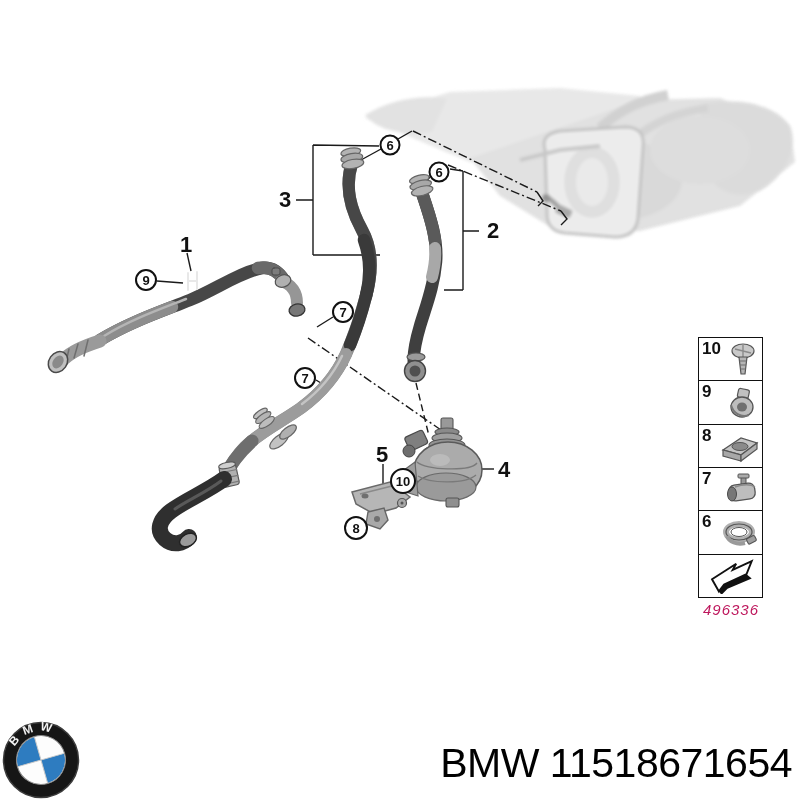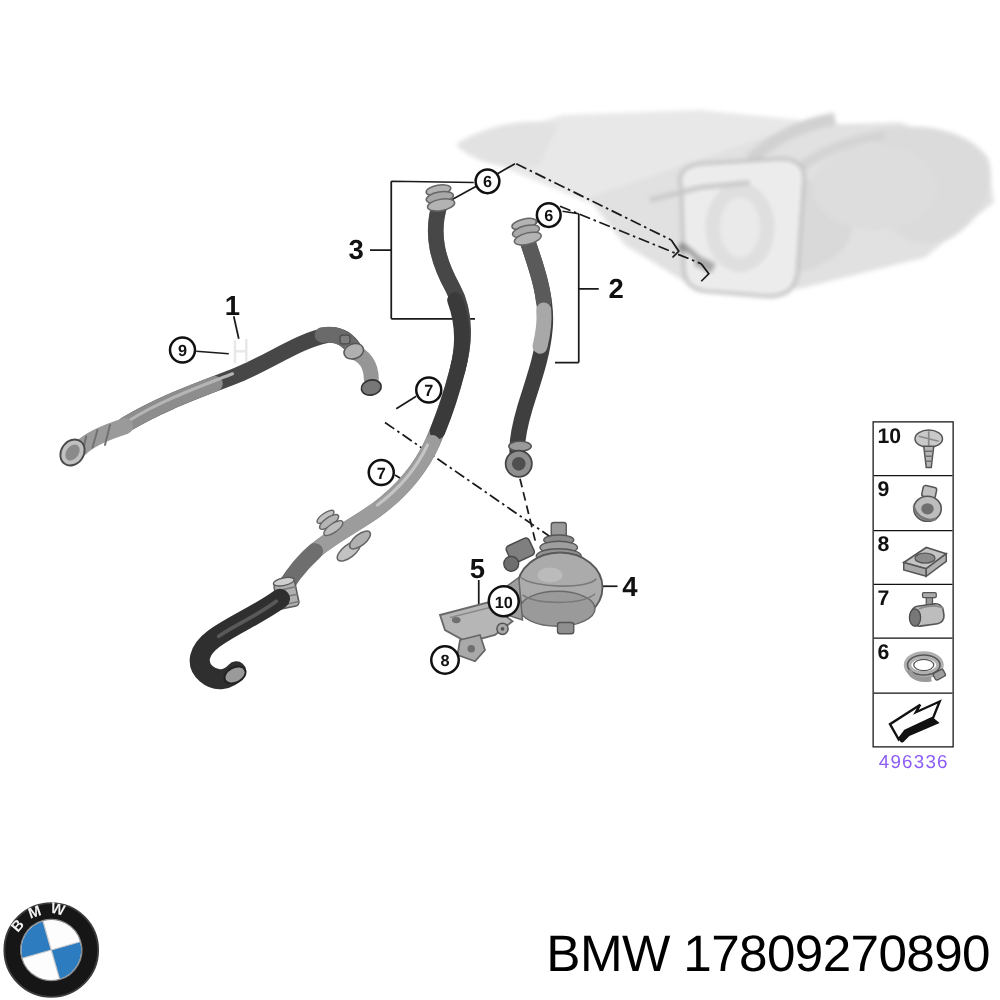--- a/index.html
+++ b/index.html
@@ -26,21 +26,21 @@
   .legend-cell{
     position:relative;flex:1 1 0;border-bottom:1.5px solid #111;box-sizing:border-box;
   }
   .legend-cell:last-child{border-bottom:none;}
   .legend-num{
     position:absolute;left:3px;top:2px;font-weight:bold;font-size:17px;color:#111;line-height:1;
   }
   .legend-icon{position:absolute;right:1px;bottom:1px;}
   #legend-code{
     position:absolute;left:694px;top:601px;width:74px;text-align:center;
-    font-size:15px;color:#8b5cf6;letter-spacing:1px;
+    font-size:15px;color:#be185d;letter-spacing:1px;font-style:italic;
   }
   
   #part-number{
     position:absolute;top:740px;right:8px;color:#000;
     font-size:41px;letter-spacing:-0.5px;white-space:nowrap;
   }
   #bmw-roundel{position:absolute;left:2px;top:720px;}
 </style>
 </head>
 <body>
@@ -283,15 +283,15 @@
       <path d="M39,40 L63,40 A24,24 0 0 1 39,64 Z" fill="#2e7cc0"></path>
       <path d="M15,40 L63,40 M39,16 L39,64" stroke="#c9c9c9" stroke-width="1"></path>
       <circle cx="39" cy="40" r="24.5" fill="none" stroke="#8a8a8a" stroke-width="1"></circle>
       <path id="arcpath" d="M10,40 A29,29 0 0 1 68,40" fill="none"></path>
       <text font-family="Liberation Sans, sans-serif" font-size="12" font-weight="bold" fill="#f2f2f2" letter-spacing="6">
         <textPath href="#arcpath" startOffset="50%" text-anchor="middle">BMW</textPath>
       </text>
     </g>
   </svg>
 
-  <div id="part-number">BMW 17809270890</div>
+  <div id="part-number">BMW 11518671654</div>
 
 </div>
 
 </body></html>

